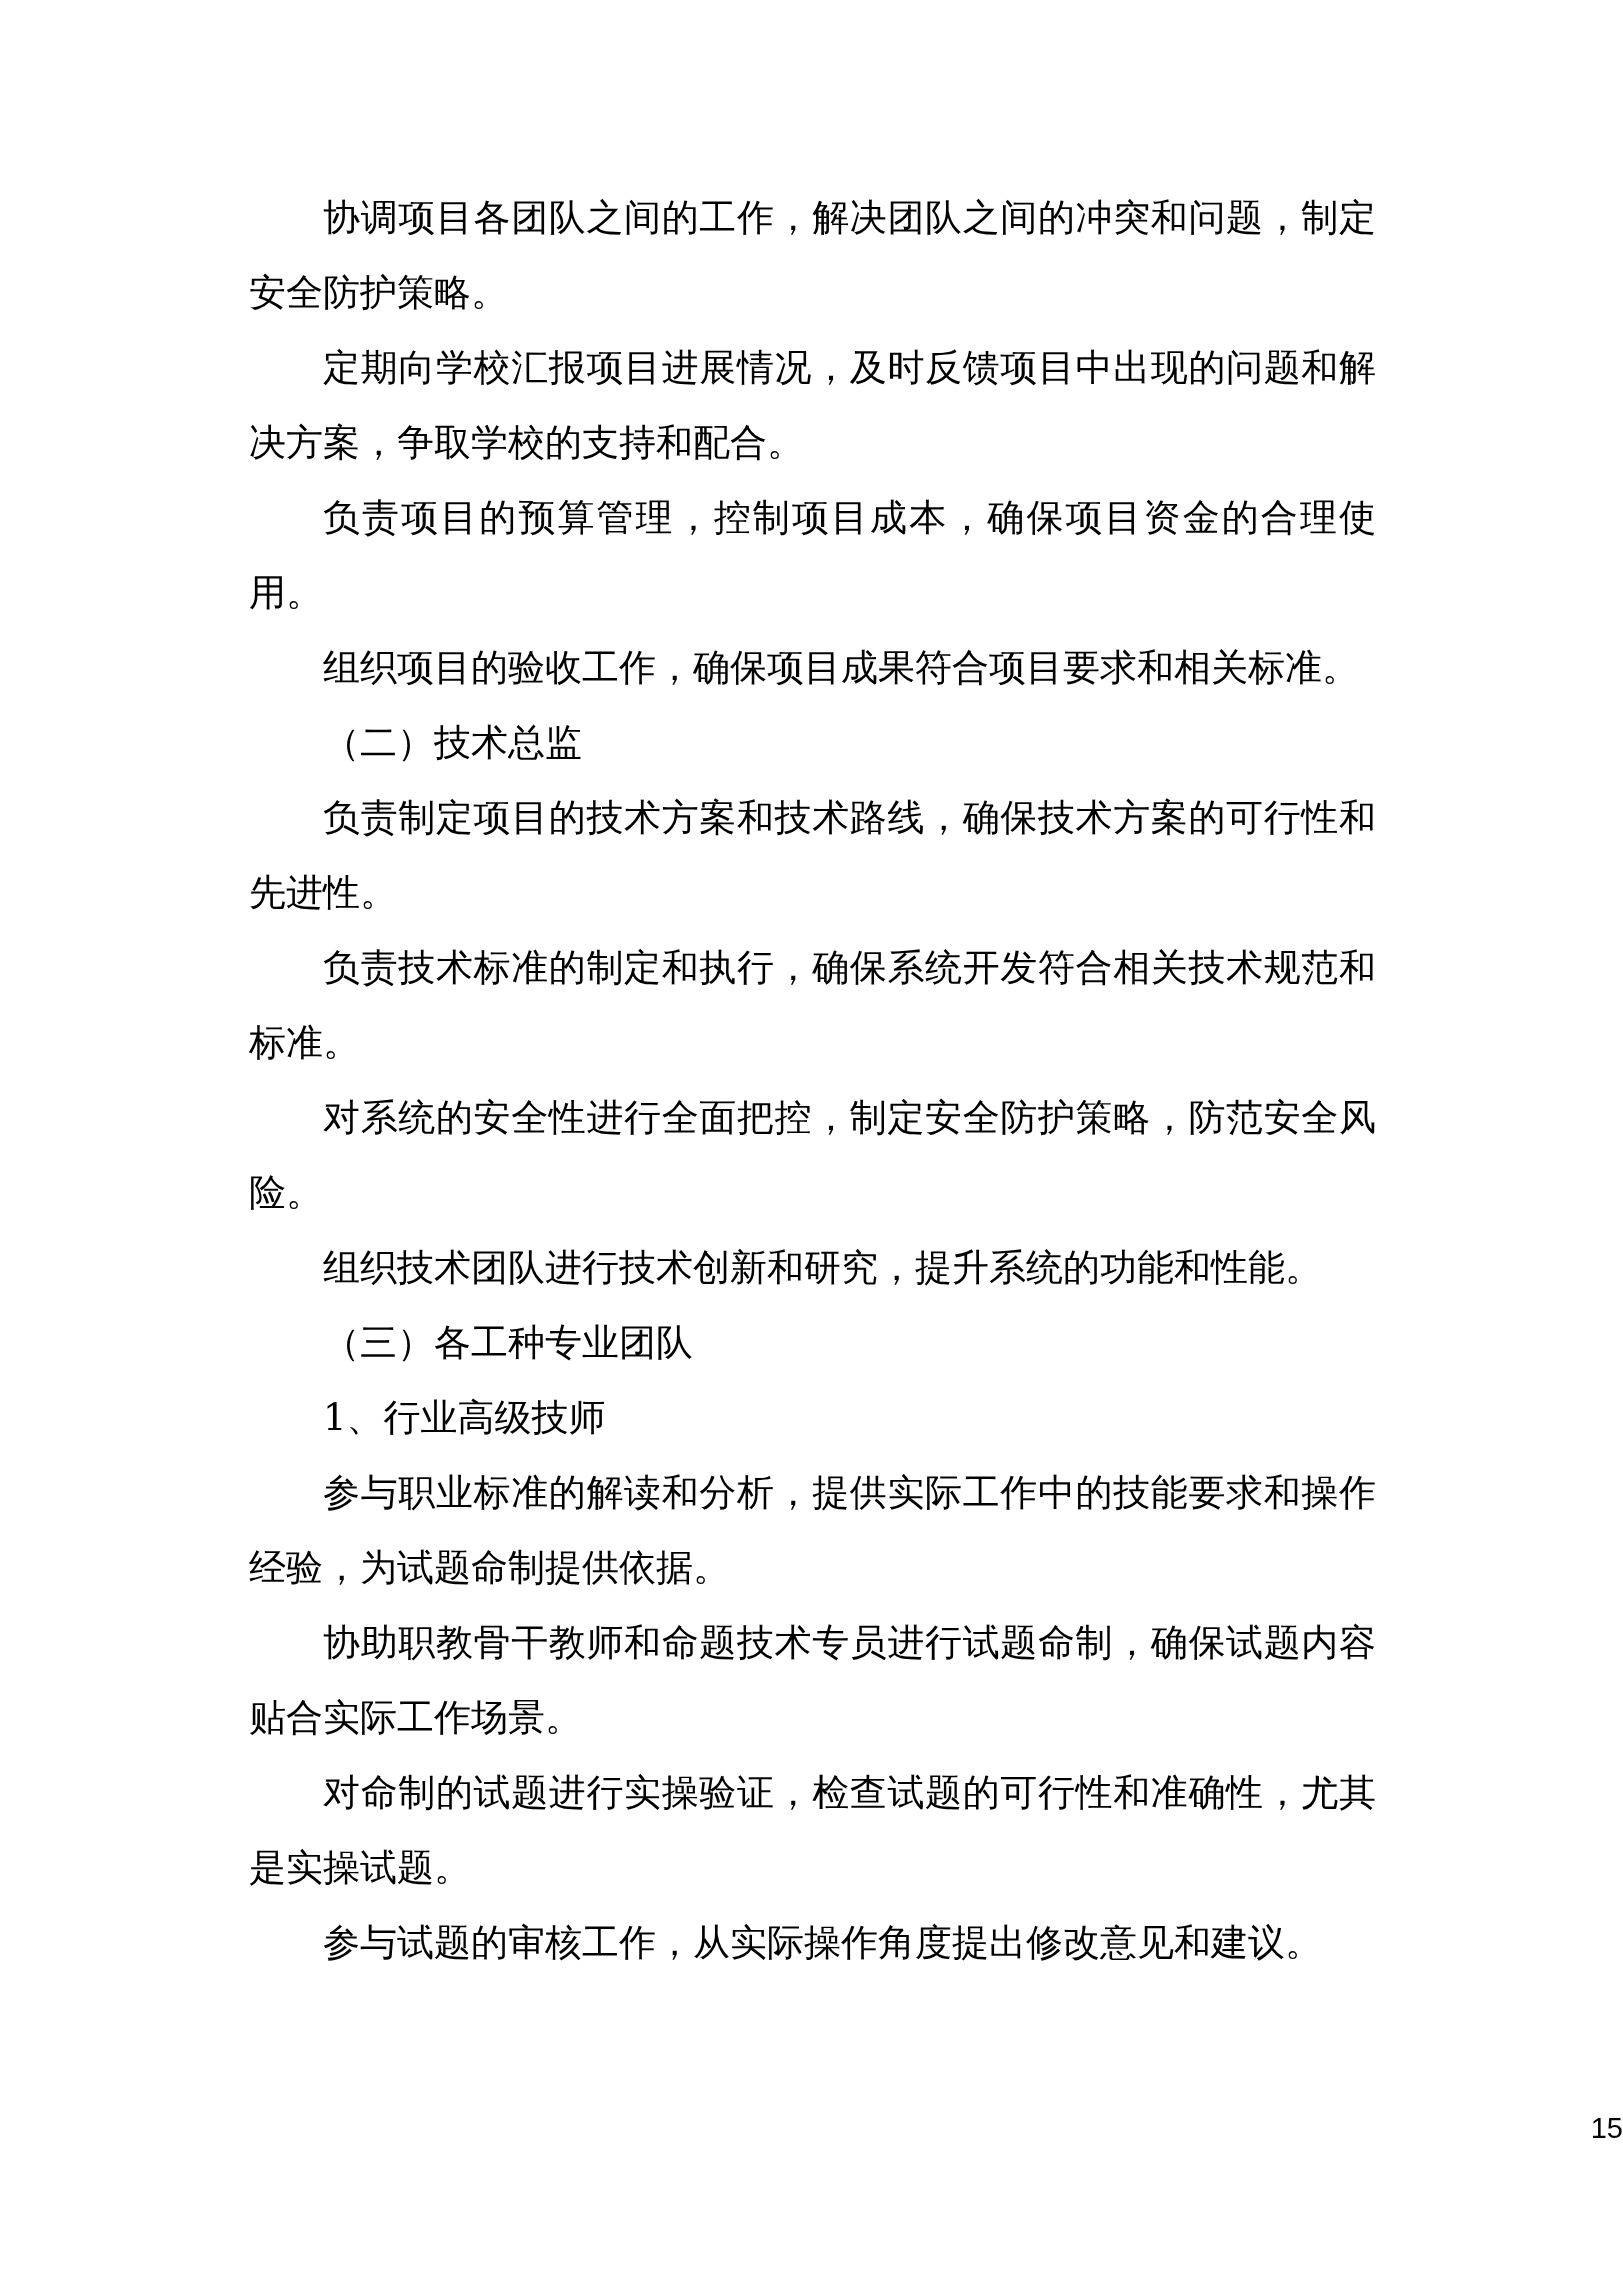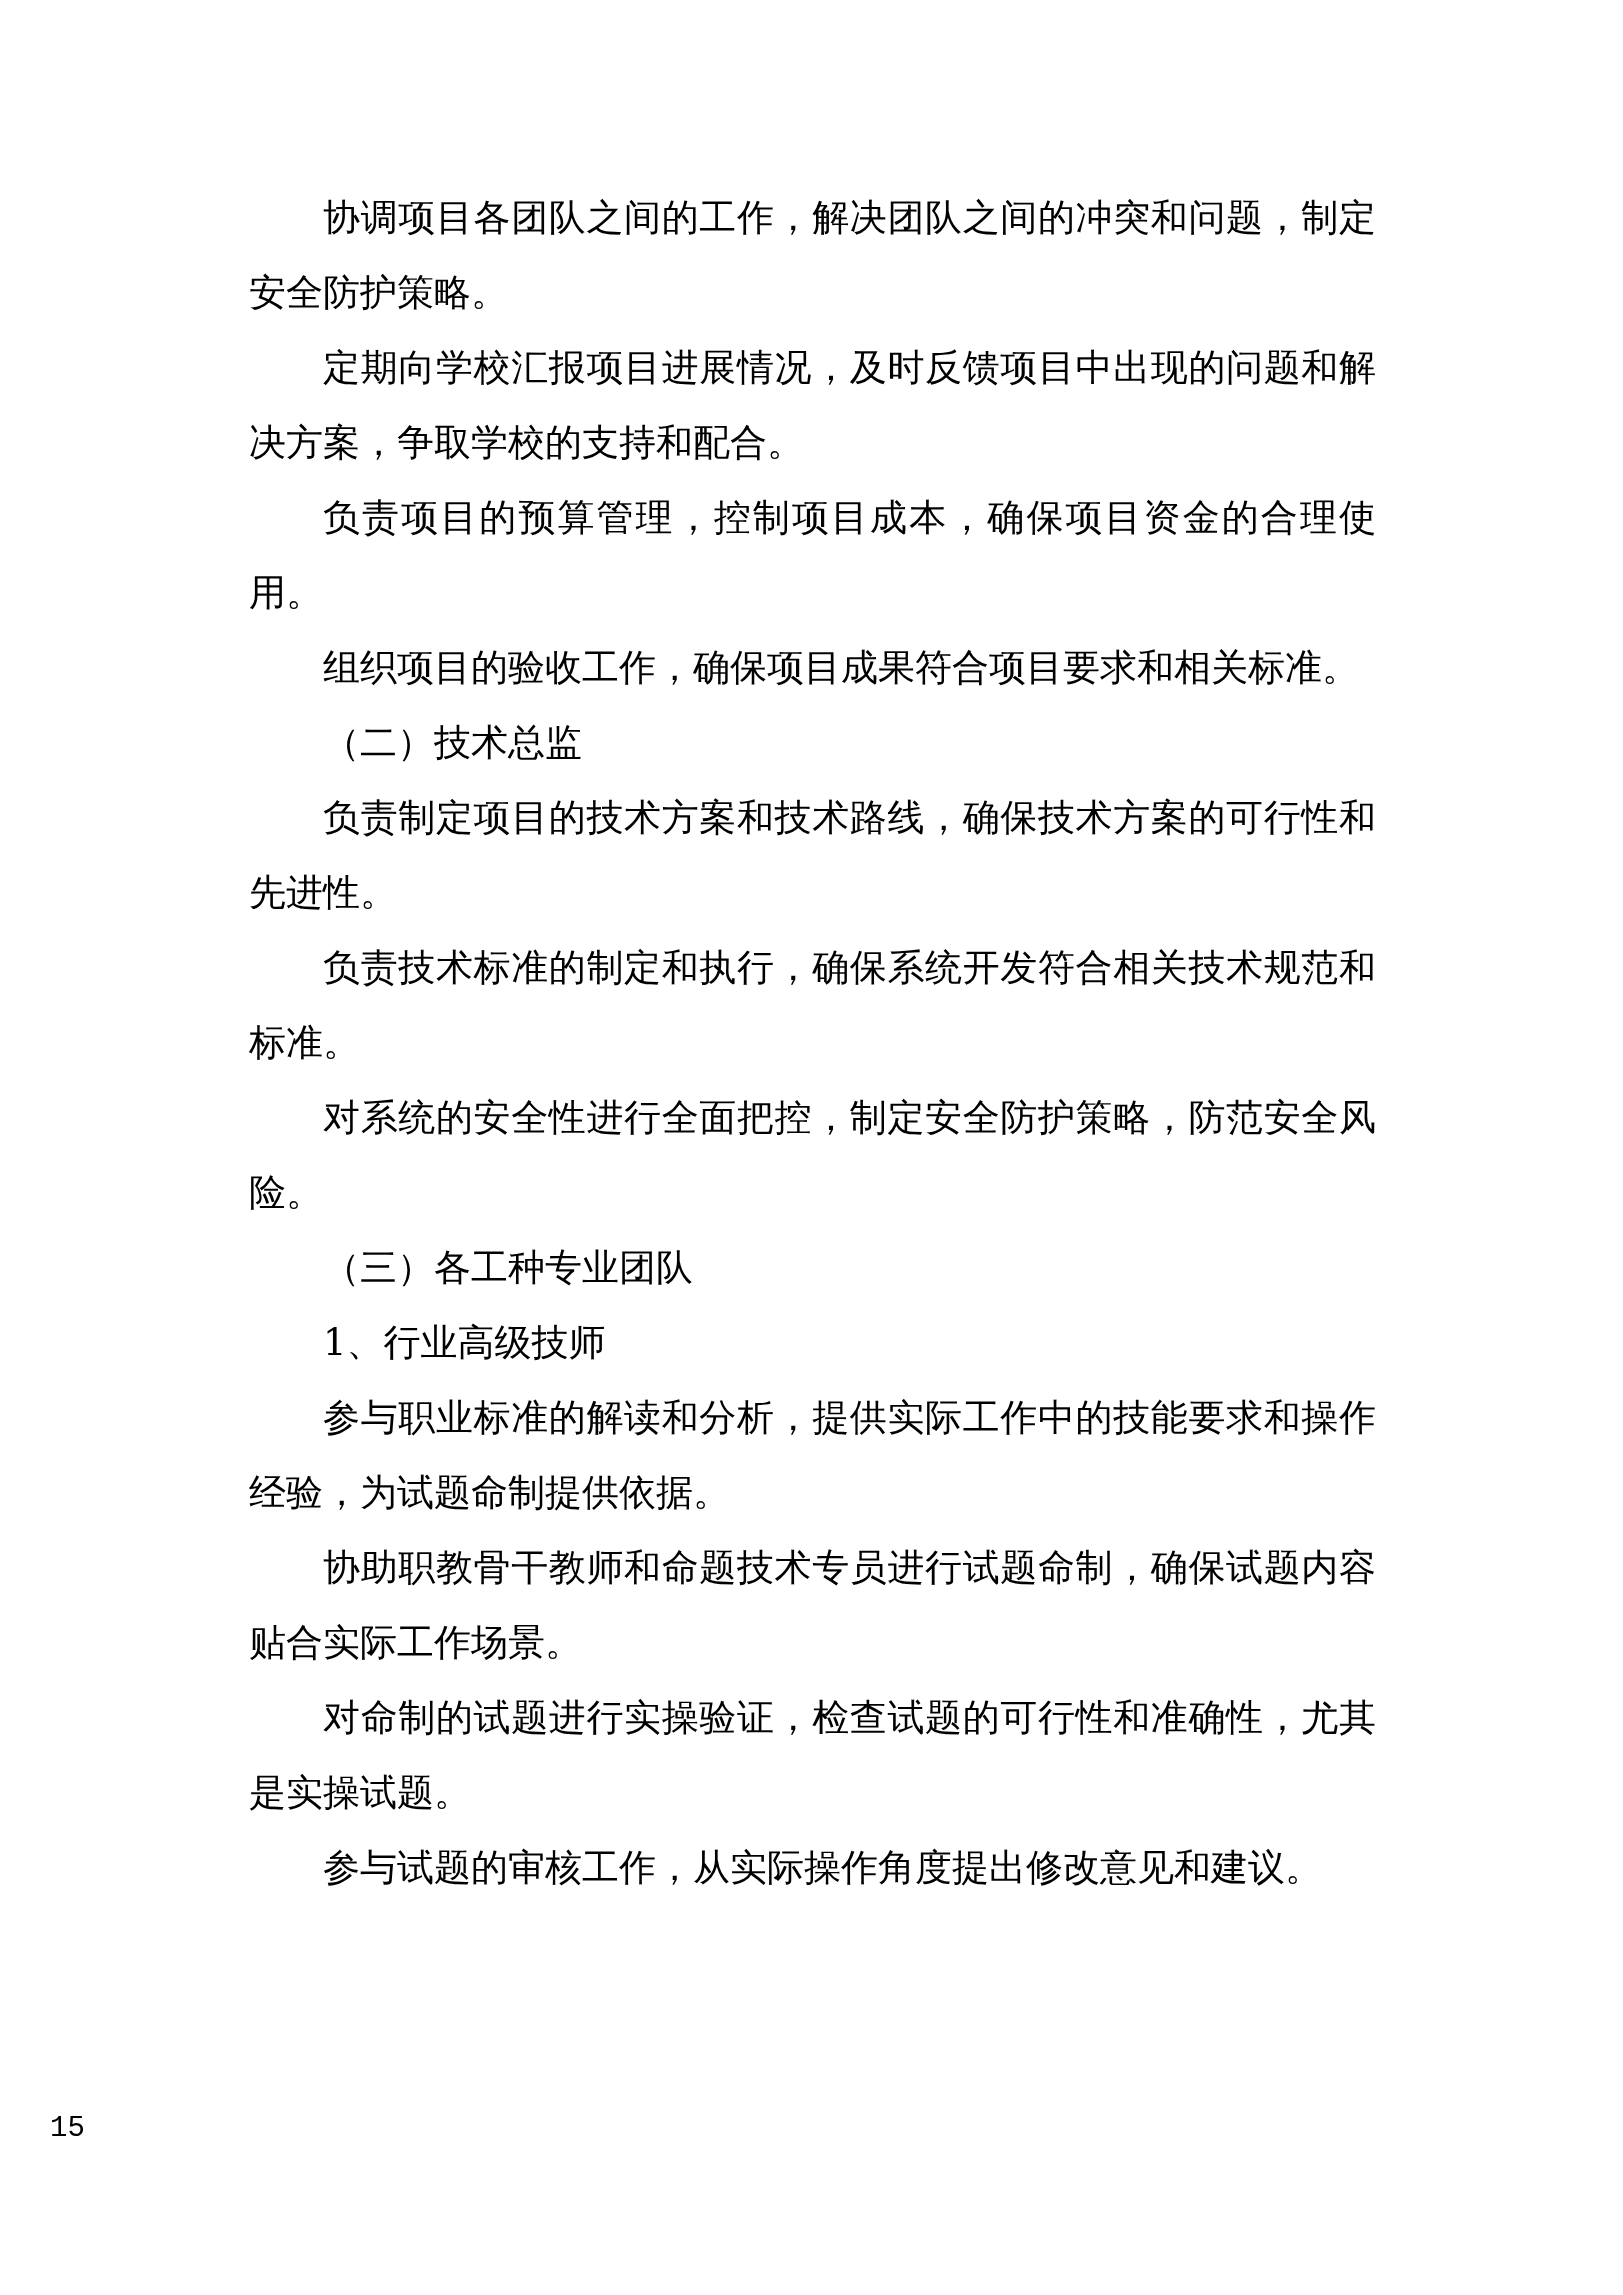--- a/index.html
+++ b/index.html
@@ -29,40 +29,41 @@
     color: #000000;
     text-indent: 2em;
     text-align: justify;
     letter-spacing: 0;
   }
   .footer {
     position: absolute;
     top: 2112px;
     left: 50px;
     right: 0;
-    text-align: left;
-    font-family: Liberation Mono, monospace;
+    text-align: right;
+    font-family: Liberation Sans, sans-serif;
     font-size: 29px;
     color: #000000;
   }
 </style>
 </head>
 <body>
 
 <div class="page" style="background: rgb(255, 255, 255); color: rgb(0, 0, 0);">
   <div class="content">
 
   <p class="para">协调项目各团队之间的工作，解决团队之间的冲突和问题，制定安全防护策略。</p>
       <p class="para">定期向学校汇报项目进展情况，及时反馈项目中出现的问题和解决方案，争取学校的支持和配合。</p>
       <p class="para">负责项目的预算管理，控制项目成本，确保项目资金的合理使用。</p>
       <p class="para">组织项目的验收工作，确保项目成果符合项目要求和相关标准。</p>
       <p class="para">（二）技术总监</p>
       <p class="para">负责制定项目的技术方案和技术路线，确保技术方案的可行性和先进性。</p>
       <p class="para">负责技术标准的制定和执行，确保系统开发符合相关技术规范和标准。</p>
       <p class="para">对系统的安全性进行全面把控，制定安全防护策略，防范安全风险。</p>
+      <p class="para">组织技术团队进行技术创新和研究，提升系统的功能和性能。</p>
       <p class="para">（三）各工种专业团队</p>
       <p class="para">1、行业高级技师</p>
       <p class="para">参与职业标准的解读和分析，提供实际工作中的技能要求和操作经验，为试题命制提供依据。</p>
       <p class="para">协助职教骨干教师和命题技术专员进行试题命制，确保试题内容贴合实际工作场景。</p>
       <p class="para">对命制的试题进行实操验证，检查试题的可行性和准确性，尤其是实操试题。</p>
       <p class="para">参与试题的审核工作，从实际操作角度提出修改意见和建议。</p>
     </div>
   <div class="footer">
     <span>15</span>
   </div>

